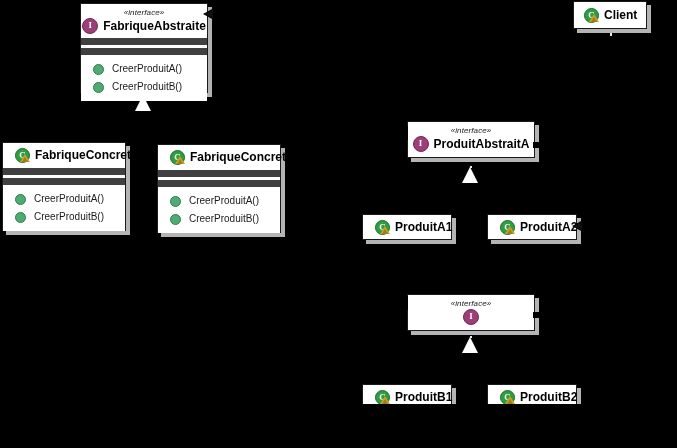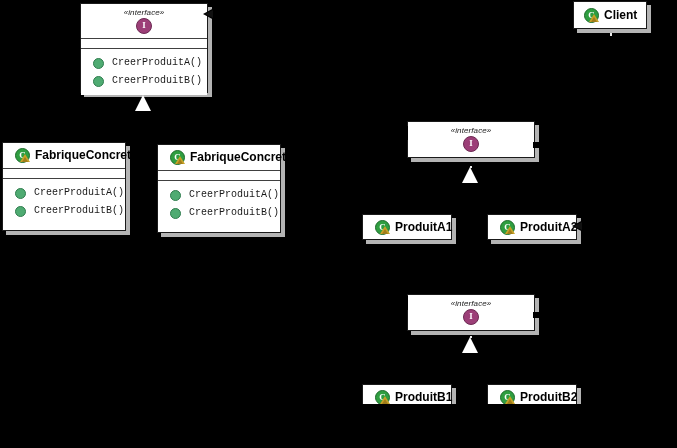--- a/index.html
+++ b/index.html
@@ -27,22 +27,21 @@
   }
   .compartment {
     box-sizing: border-box;
     background: #ffffff;
   }
   .comp-header {
     padding: 3px 6px 4px 6px;
     text-align: center;
   }
   .comp-divider {
-    border-top: 1px solid #404040;
-    font-family: Liberation Mono, monospace;
+    border-top: 7px solid #404040;
   }
   .comp-attrs {
     height: 10px;
   }
   .comp-ops {
     padding: 5px 4px 5px 4px;
   }
 
   .stereotype {
     font-size: 8px;
@@ -230,20 +229,21 @@
   <div class="nub" style="left:533px; top:142px; width:6px; height:6px;"></div>
   <div class="nub" style="left:533px; top:312px; width:6px; height:6px;"></div>
   <div class="nub" style="left:403px; top:126px; width:5px; height:14px;"></div>
   <div class="nub" style="left:403px; top:296px; width:5px; height:14px;"></div>
 
   <div class="uml-box" style="left:80px; top:3px; width:128px; height:90px;">
     <div class="compartment comp-header">
       <div class="stereotype">«interface»</div>
       <div class="title-row">
         <span class="icon icon-interface">I</span>
+        <span class="class-title">FabriqueAbstraite</span>
       </div>
     </div>
     <div class="compartment comp-divider comp-attrs"></div>
     <div class="compartment comp-divider comp-ops">
       <div class="op-row">
         <span class="op-bullet"></span>
         <span class="op-label">CreerProduitA()</span>
       </div>
       <div class="op-row">
         <span class="op-bullet"></span>
@@ -311,20 +311,21 @@
         <span class="op-label">CreerProduitB()</span>
       </div>
     </div>
   </div>
 
   <div class="uml-box" style="left:407px; top:121px; width:128px; height:37px;">
     <div class="compartment comp-header">
       <div class="stereotype">«interface»</div>
       <div class="title-row">
         <span class="icon icon-interface">I</span>
+        <span class="class-title">ProduitAbstraitA</span>
       </div>
     </div>
   </div>
 
   <div class="uml-box" style="left:362px; top:214px; width:90px; height:26px;">
     <div class="compartment comp-header" style="padding:4px 4px;">
       <div class="title-row left" style="padding-left:8px;">
         <span class="icon icon-class">
           <span class="circ">C</span>
           <span class="tri"></span>

